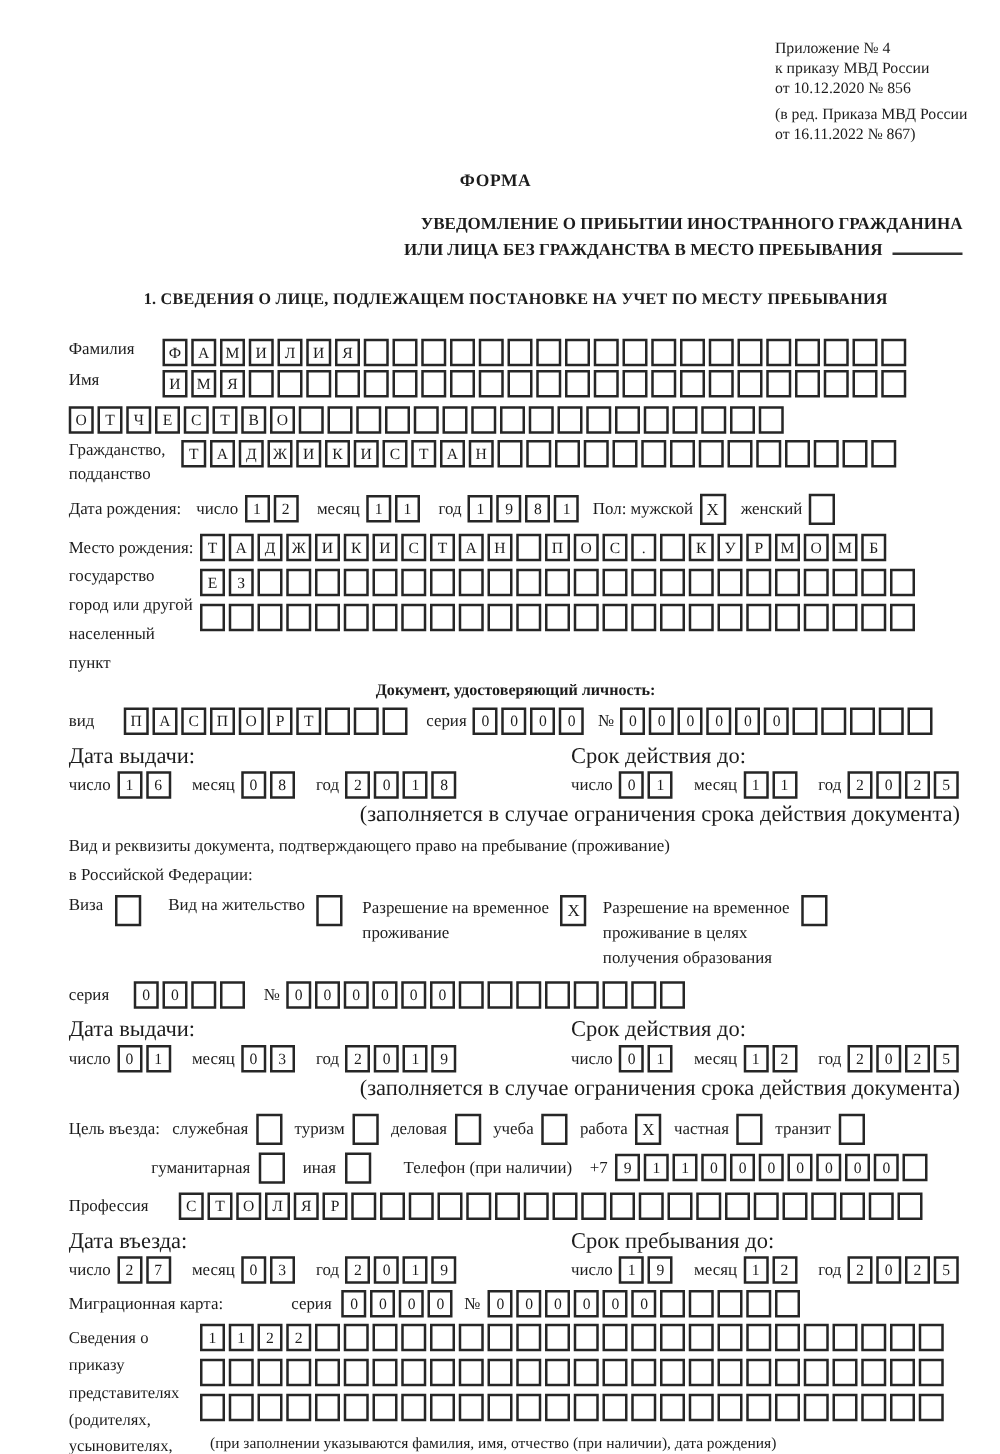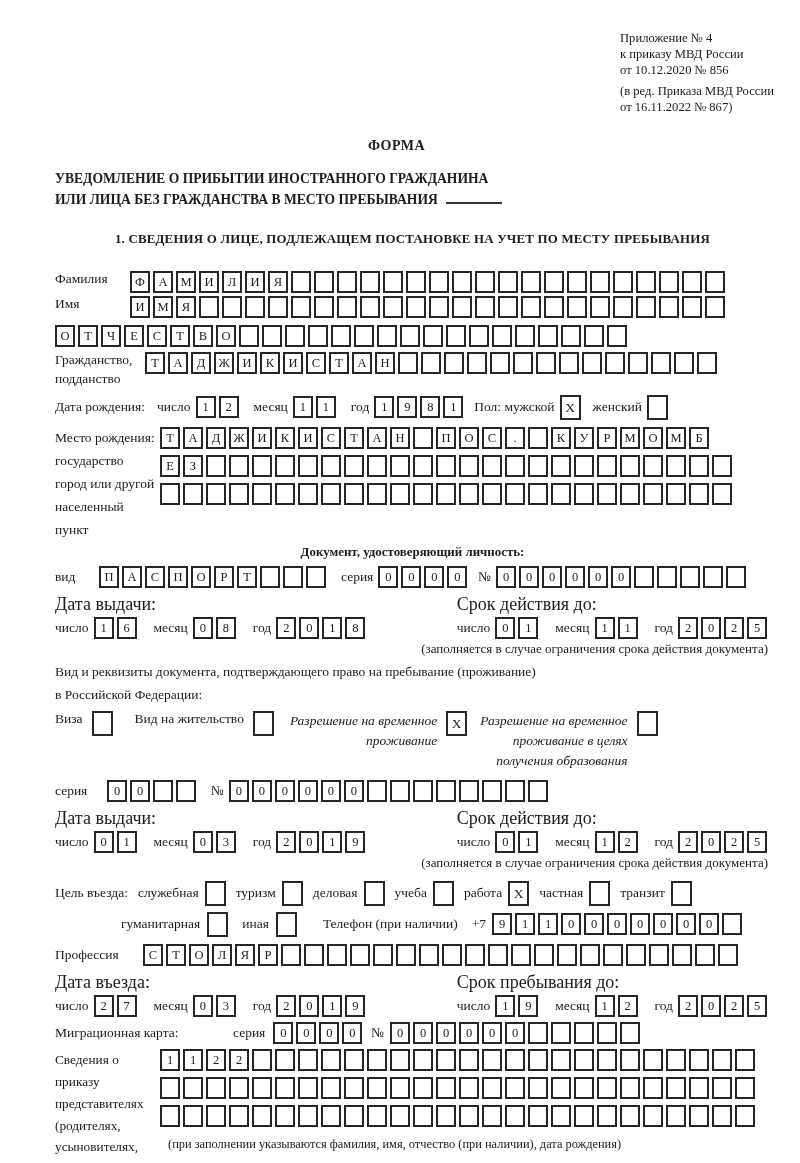--- a/index.html
+++ b/index.html
@@ -11,21 +11,21 @@
     background:#ffffff;
     color:#1c1c1c;
     font-family:"Liberation Serif", serif;
     font-size:13.5px;
     overflow:hidden;
   }
   
   .hdr-note { margin-left:565px; width:200px; line-height:1.28; font-size:12.6px; }
   .hdr-note .gap { height:5px; }
   .forma { text-align:center; padding-right:32px; margin-top:22px; font-weight:bold; font-size:14px; letter-spacing:.5px; }
-  .title { text-align:left; margin-top:14px; font-weight:bold; font-size:13.6px; line-height:1.55; }
+  .title { text-align:right; margin-top:14px; font-weight:bold; font-size:13.6px; line-height:1.55; }
   .title-underline { display:inline-block; width:56px; border-bottom:2.5px solid #333; height:12px; margin-left:8px; }
   .section-heading { margin-top:22px; margin-bottom:24px; font-weight:bold; font-size:12.9px; text-align:center; letter-spacing:.2px; }
 
   
   .cells { display:flex; flex-wrap:nowrap; align-items:flex-start; }
   .cell {
     box-sizing:border-box; flex:0 0 auto;
     width:20px; height:22px; margin-right:3px;
     border:2px solid #262626;
     text-align:center; font-size:12.5px; line-height:18px; font-family:"Liberation Serif", serif;
@@ -49,28 +49,28 @@
   .doc-heading { text-align:center; font-weight:bold; font-size:12.9px; margin:4px 0 6px 0; }
 
   .dates-row { display:flex; margin-top:6px; }
   .date-group { }
   .date-group.left { width:410px; }
   .date-group.right { flex:1; }
   .date-head { font-size:18px; margin-bottom:2px; }
   .date-line { display:flex; align-items:center; }
   .dlbl { margin:0 5px 0 14px; }
   .dlbl.first { margin-left:0; }
-  .fill-note { text-align:right; font-size:13px; margin-top:2px; padding-right:2px; }
+  .fill-note { text-align:right; font-size:18px; margin-top:2px; padding-right:2px; }
 
   .plain-line { margin-top:5px; line-height:1.5; }
 
   .cb-row { display:flex; align-items:flex-start; margin-top:6px; }
   .cb-item { display:flex; align-items:flex-start; }
   .cb-item .txt { margin-right:9px; }
-  .cb-item .txt.center2 { text-align:right; line-height:1.5;font-style:italic; }
+  .cb-item .txt.center2 { text-align:left; line-height:1.5; }
   .gap20 { width:22px; flex:0 0 auto; } .gap16 { width:16px; flex:0 0 auto; } .gap12 { width:13px; flex:0 0 auto; }
 
   .purpose-row { display:flex; align-items:center; margin-top:10px; }
   .purpose-row .p-lbl { margin:0 6px 0 10px; }
 
   .hum-row { display:flex; align-items:center; margin-top:6px; padding-left:66px; }
   .hum-row .p-lbl { margin:0 7px 0 14px; }
   .hum-row .p-lbl.first { margin-left:0; }
   .phone-lbl { margin:0 14px 0 26px; }
   .plus7 { margin-right:6px; }

